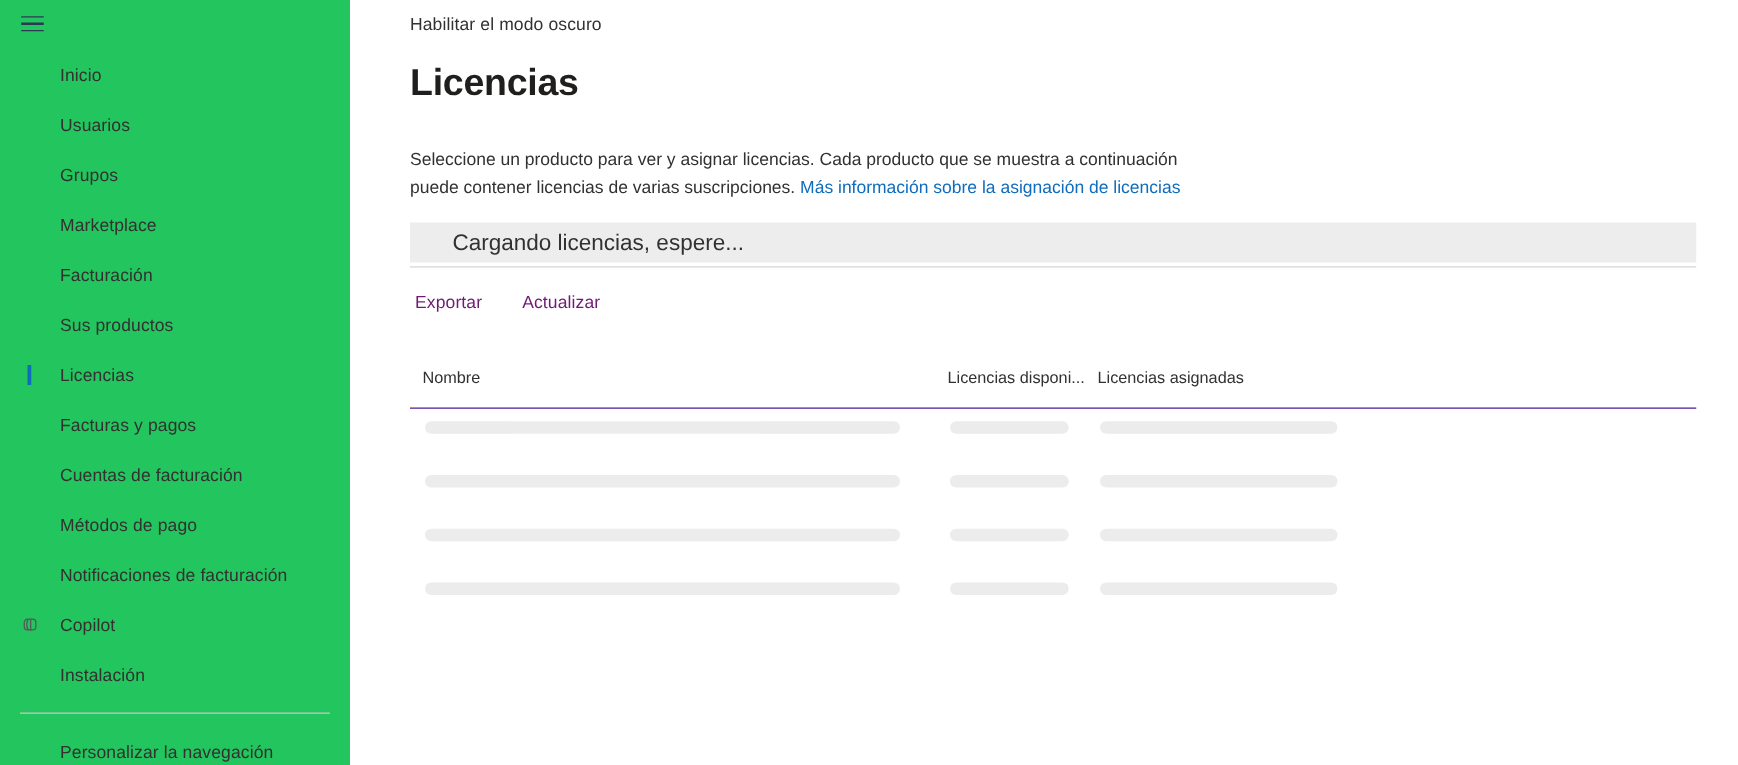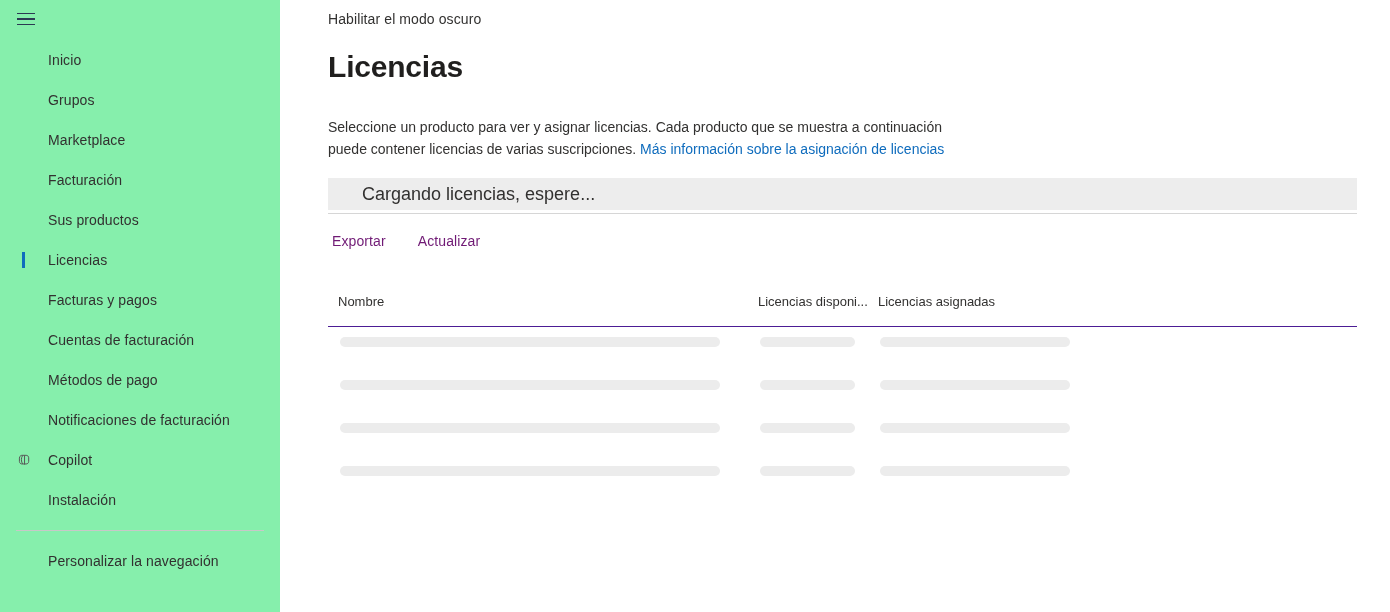--- a/index.html
+++ b/index.html
@@ -22,21 +22,21 @@
     height: 612px;
   }
 
   
   .sidebar {
     position: absolute;
     left: 0;
     top: 0;
     width: 280px;
     height: 612px;
-    background: #86efac;
+    background: #22c55e;
     overflow: hidden;
   }
   .hamburger {
     position: absolute;
     left: 13px;
     top: 6px;
     width: 26px;
     height: 26px;
     display: flex;
     flex-direction: column;
@@ -239,20 +239,23 @@
 
     <div class="hamburger">
       <span></span>
       <span></span>
       <span></span>
     </div>
 
     <div class="nav" id="nav-list">
         <div class="nav-item">
           <span class="label">Inicio</span>
+        </div>
+        <div class="nav-item">
+          <span class="label">Usuarios</span>
         </div>
         <div class="nav-item">
           <span class="label">Grupos</span>
         </div>
         <div class="nav-item">
           <span class="label">Marketplace</span>
         </div>
         <div class="nav-item">
           <span class="label">Facturación</span>
         </div>

